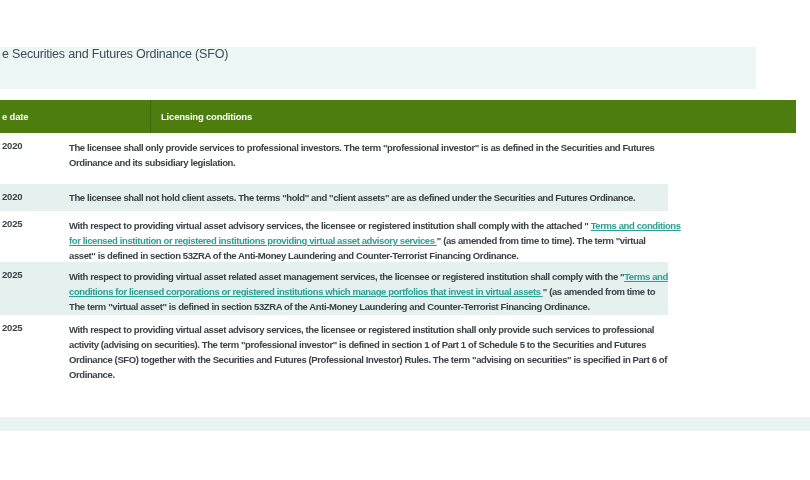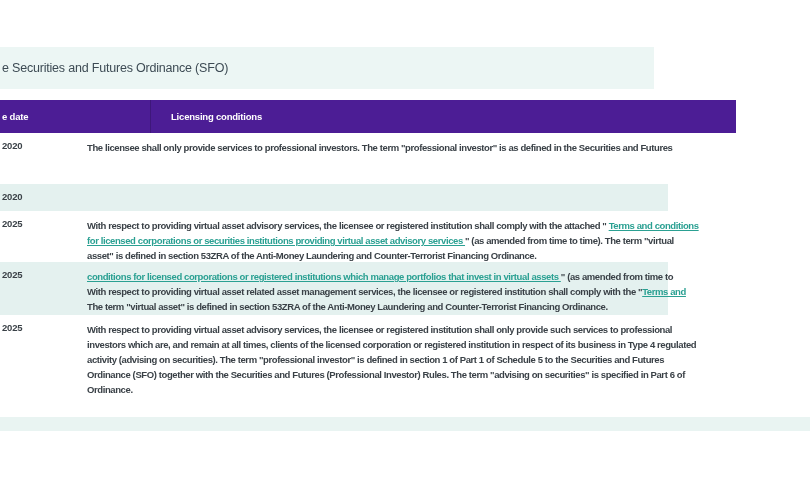--- a/index.html
+++ b/index.html
@@ -1,50 +1,50 @@
 <!DOCTYPE html>
 <html><head>
 <meta charset="utf-8">
 <style>
   html,body{margin:0;padding:0;}
   body{
     width:810px;height:480px;overflow:hidden;position:relative;background:#ffffff;
     font-family:"Liberation Sans", sans-serif;
   }
   .banner{
-    position:absolute;top:47px;left:0;width:654px;height:42px;
-    background:#ecf6f4;display:flex;align-items:center;
+    position:absolute;top:47px;left:0;width:756px;height:42px;
+    background:#ecf6f4;display:flex;align-items:flex-start;
   }
   .banner .banner-text{
     padding-left:2px;font-size:12.5px;font-weight:400;color:#3d4b54;letter-spacing:-0.2px;
     white-space:nowrap;
   }
   .thead{
-    position:absolute;top:100px;left:0;width:736px;height:33px;
-    background:#4c1d95;display:flex;
+    position:absolute;top:100px;left:0;width:796px;height:33px;
+    background:#4d7c0f;display:flex;
   }
   .thead .th{
     color:#ffffff;font-size:9.5px;font-weight:700;letter-spacing:-0.2px;
     display:flex;align-items:center;box-sizing:border-box;
   }
   .th.col-date{width:150px;padding-left:2px;}
-  .th.col-cond{flex:1;padding-left:20px;border-left:1px solid rgba(0,0,0,0.18);}
+  .th.col-cond{flex:1;padding-left:10px;border-left:1px solid rgba(0,0,0,0.18);}
   .tbody{position:absolute;top:133px;left:0;width:668px;}
   .row{position:relative;box-sizing:border-box;padding-top:7px;background:#ffffff;}
   .row.alt{background:#e4f1ef;}
   .row:nth-child(1){height:51px;}
   .row:nth-child(2){height:27px;padding-top:6px;}
   .row:nth-child(3){height:51px;}
   .row:nth-child(4){height:53px;}
   .row:nth-child(5){height:102px;}
   .date{
     position:absolute;left:2px;top:7px;
     font-size:9.5px;font-weight:600;color:#3a4147;letter-spacing:-0.2px;
   }
-  .conds{margin-left:87px;}
+  .conds{margin-left:69px;}
   .line{
     height:15px;line-height:15px;white-space:nowrap;
     font-size:9.5px;font-weight:700;color:#3a4147;letter-spacing:-0.4px;
   }
   a.link{
     color:#2aa092;cursor:pointer;
   }
   .partial-row-band{
     position:absolute;top:417px;left:0;width:810px;height:14px;background:#e9f4f2;
   }
@@ -59,46 +59,49 @@
 <div class="thead">
   <div class="th col-date">e date</div>
   <div class="th col-cond">Licensing conditions</div>
 </div>
 
 <div class="tbody">
     <div class="row">
       <div class="date">2020</div>
       <div class="conds">
         <div class="line"><span>The licensee shall only provide services to professional investors. The term "professional investor" is as defined in the Securities and Futures</span></div>
+        <div class="line"><span>Ordinance and its subsidiary legislation.</span></div>
       </div>
     </div>
     <div class="row alt">
       <div class="date">2020</div>
+      <div class="conds">
+        <div class="line"><span>The licensee shall not hold client assets. The terms "hold" and "client assets" are as defined under the Securities and Futures Ordinance.</span></div>
+      </div>
     </div>
     <div class="row">
       <div class="date">2025</div>
       <div class="conds">
         <div class="line"><span>With respect to providing virtual asset advisory services, the licensee or registered institution shall comply with the attached " </span><a class="link" href="#">Terms and conditions</a></div>
-        <div class="line"><a class="link" href="#">for licensed corporations or securities institutions providing virtual asset advisory services </a><span>" (as amended from time to time). The term "virtual</span></div>
+        <div class="line"><a class="link" href="#">for licensed institution or registered institutions providing virtual asset advisory services </a><span>" (as amended from time to time). The term "virtual</span></div>
         <div class="line"><span>asset" is defined in section 53ZRA of the Anti-Money Laundering and Counter-Terrorist Financing Ordinance.</span></div>
       </div>
     </div>
     <div class="row alt">
       <div class="date">2025</div>
       <div class="conds">
+        <div class="line"><span>With respect to providing virtual asset related asset management services, the licensee or registered institution shall comply with the "</span><a class="link" href="#">Terms and</a></div>
         <div class="line"><a class="link" href="#">conditions for licensed corporations or registered institutions which manage portfolios that invest in virtual assets </a><span>" (as amended from time to</span></div>
-        <div class="line"><span>With respect to providing virtual asset related asset management services, the licensee or registered institution shall comply with the "</span><a class="link" href="#">Terms and</a></div>
         <div class="line"><span>The term "virtual asset" is defined in section 53ZRA of the Anti-Money Laundering and Counter-Terrorist Financing Ordinance.</span></div>
       </div>
     </div>
     <div class="row">
       <div class="date">2025</div>
       <div class="conds">
         <div class="line"><span>With respect to providing virtual asset advisory services, the licensee or registered institution shall only provide such services to professional</span></div>
-        <div class="line"><span>investors which are, and remain at all times, clients of the licensed corporation or registered institution in respect of its business in Type 4 regulated</span></div>
         <div class="line"><span>activity (advising on securities). The term "professional investor" is defined in section 1 of Part 1 of Schedule 5 to the Securities and Futures</span></div>
         <div class="line"><span>Ordinance (SFO) together with the Securities and Futures (Professional Investor) Rules. The term "advising on securities" is specified in Part 6 of</span></div>
         <div class="line"><span>Ordinance.</span></div>
       </div>
     </div>
   </div>
 
 <div class="partial-row-band"></div>
 
 </body></html>

